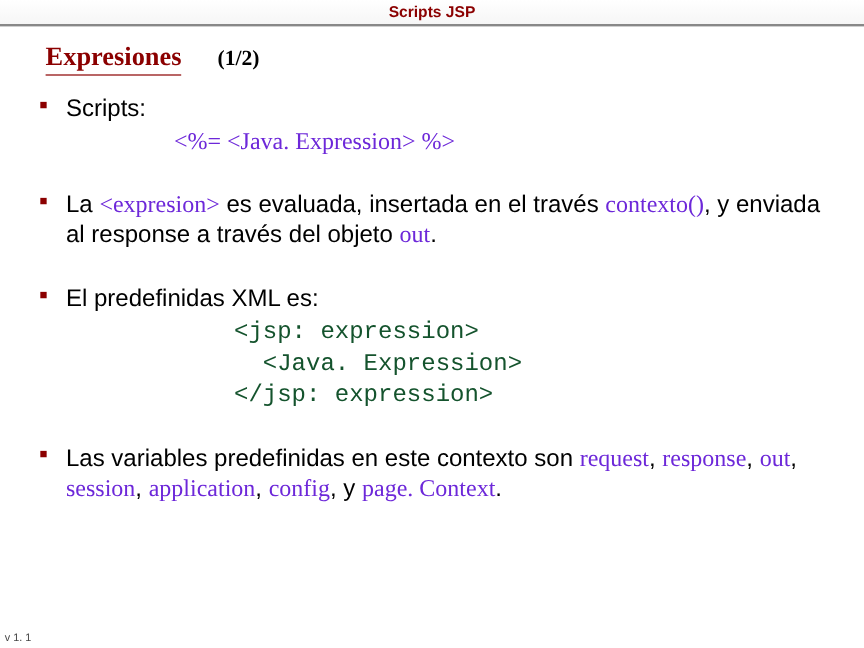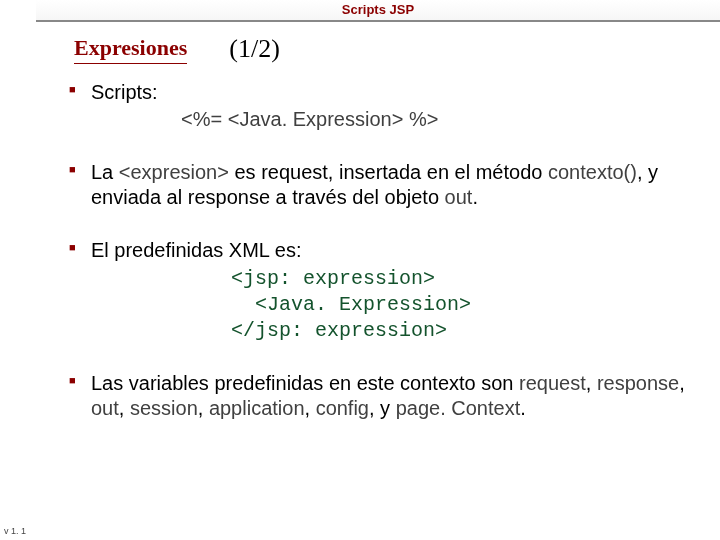--- a/index.html
+++ b/index.html
@@ -10,73 +10,72 @@
     background: #fff;
     font-family: Arial, Helvetica, sans-serif;
     color: #000;
     overflow: hidden;
   }
   .slide {
     width: 720px;
     height: 540px;
     position: relative;
     box-sizing: border-box;
-    padding-left: 36px;
   }
   .top-bar {
     width: 100%;
     height: 20px;
     border-bottom: 2px solid #888;
     background: linear-gradient(#fff, #f6f6f6);
     text-align: center;
     font-size: 13px;
     font-weight: bold;
     color: #8b0000;
     line-height: 20px;
   }
   .title-row {
     display: flex;
     align-items: center;
     padding: 12px 0 6px 38px;
-    gap: 42px;
+    gap: 30px;
   }
   .title-main {
     font-family: Georgia, serif;
     font-size: 22px;
     font-weight: bold;
     color: #8b0000;
     border-bottom: 1.5px solid #8b0000;
     padding-bottom: 2px;
   }
   .title-page {
     font-family: Georgia, serif;
-    font-size: 26px;
-    font-weight: normal;
+    font-size: 18px;
+    font-weight: bold;
     color: #000;
   }
   .content {
     padding: 10px 30px 0 55px;
     font-size: 20px;
     line-height: 1.25;
   }
   .bullet-block {
     position: relative;
     margin-bottom: 28px;
   }
   .bullet-block::before {
     content: "■";
     position: absolute;
     left: -22px;
     top: 3px;
     font-size: 11px;
     color: #8b0000;
   }
   .mono-green {
-    font-family: Liberation Sans, sans-serif;
-    color: #404040;
+    font-family: Liberation Serif, serif;
+    color: #6d28d9;
   }
   .mono-green-block {
     font-family: "Courier New", monospace;
     color: #14532d;
     white-space: pre;
     line-height: 1.2;
   }
   .bullet-text { }
   .version-tag {
     position: absolute;
@@ -105,21 +104,21 @@
 
     <div class="bullet-block">
       <span class="bullet-text">Scripts:</span>
       <div style="padding-left:90px; padding-top:2px;">
         <span class="mono-green">&lt;%= &lt;Java. Expression&gt; %&gt;</span>
       </div>
     </div>
 
     <div class="bullet-block">
       <span>
-        <span>La </span><span class="mono-green">&lt;expresion&gt;</span><span> es request, insertada en el método </span><span class="mono-green">contexto()</span><span>, y enviada al response a través del objeto </span><span class="mono-green">out</span><span>.</span>
+        <span>La </span><span class="mono-green">&lt;expresion&gt;</span><span> es evaluada, insertada en el través </span><span class="mono-green">contexto()</span><span>, y enviada al response a través del objeto </span><span class="mono-green">out</span><span>.</span>
       </span>
     </div>
 
     <div class="bullet-block">
       <span class="bullet-text">El predefinidas XML es:</span>
       <div style="padding-left:140px; padding-top:2px;">
         <span class="mono-green-block">&lt;jsp: expression&gt;
   &lt;Java. Expression&gt;
 &lt;/jsp: expression&gt;</span>
       </div>

